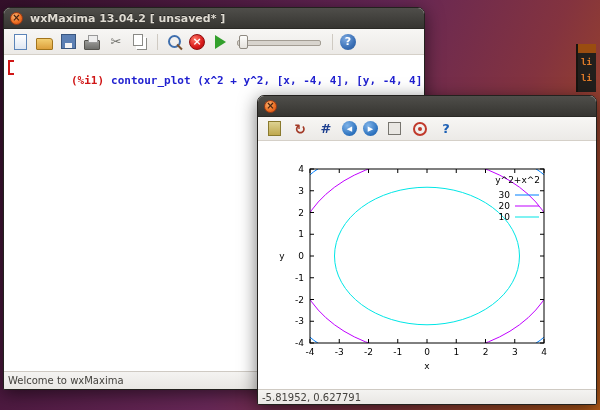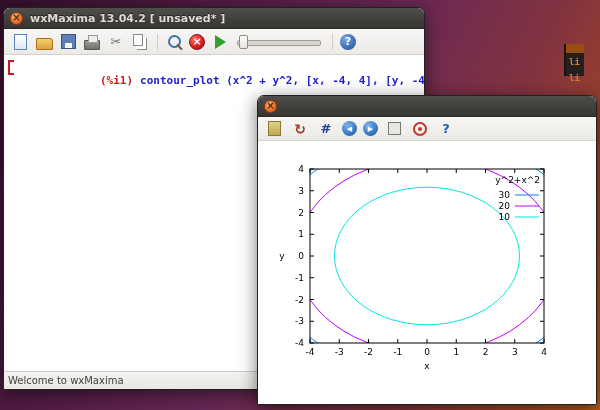--- a/index.html
+++ b/index.html
@@ -5,21 +5,21 @@
   * { box-sizing: border-box; margin: 0; padding: 0; }
   html,body { width:600px; height:410px; }
   body { font-family:"DejaVu Sans","Liberation Sans",sans-serif; }
 
   .desktop {
     position:relative; width:600px; height:410px; overflow:hidden;
     background: linear-gradient(115deg,#35102b 0%,#4e1a41 25%,#662756 50%,#83333f 72%,#a34a22 90%,#b85c17 100%);
   }
 
   
-  .bg-panel { position:absolute; right:16px; top:44px; width:20px; height:32px;
+  .bg-panel { position:absolute; right:4px; top:44px; width:20px; height:48px;
     background:#221f1c; border-left:2px solid #17140f; }
   .bg-panel::before { content:""; position:absolute; top:0; left:0; right:0; height:9px; background:#9a4d10; }
   .bg-line { color:#e07b28; font:bold 9px "DejaVu Sans Mono","Liberation Mono",monospace;
     height:16px; line-height:16px; padding-left:3px; }
   .bg-line:first-child { margin-top:10px; }
 
   
   .window { position:absolute; display:flex; flex-direction:column;
     border:1px solid #23211e; border-radius:7px 7px 2px 2px;
     box-shadow:0 4px 18px rgba(0,0,0,.55); overflow:hidden; background:#f2f1f0; }
@@ -68,21 +68,21 @@
   .i-help { background:radial-gradient(circle at 35% 30%,#7aa8e0,#3a6fb5 60%,#2a5693);
     border-radius:50%; width:16px; height:16px; color:#fff; font-size:11px; font-weight:bold; }
 
   
   .wx { left:3px; top:7px; width:422px; height:383px; }
   .wx-content { flex:1; position:relative; background:#fff; }
   .bracket { position:absolute; left:4px; top:5px; width:6px; height:15px;
     border-left:2px solid var(--prompt_red); border-top:2px solid var(--prompt_red); border-bottom:2px solid var(--prompt_red); }
   .input-line { position:absolute; left:14px; top:6px; white-space:pre;
     font:bold 11px "DejaVu Sans Mono","Liberation Mono",monospace; }
-  .prompt { color:var(--prompt_red);margin-left:29px; }
+  .prompt { color:var(--prompt_red); }
   .code { color:var(--code_blue); margin-left:7px; }
   .statusbar { height:18px; flex:0 0 18px; background:linear-gradient(#f4f3f1,#e9e7e4);
     border-top:1px solid #cfcac3; display:flex; align-items:center; padding:0 4px;
     font-size:10px; color:#44423e; }
 
   
   .gp { left:257px; top:95px; width:340px; height:310px; z-index:5; }
   .gp .toolbar { height:24px; flex:0 0 24px; gap:6px; }
   .gp-plot { flex:1; position:relative; background:#fff; }
   .gp .statusbar { height:15px; flex:0 0 15px; font-size:10px; padding:0 4px; }
@@ -237,15 +237,18 @@
           <text x="24" y="118" text-anchor="middle" font-size="9" fill="#000">y</text>
           <text x="282" y="42" text-anchor="end" font-size="9" fill="#000">y^2+x^2</text>
           <text x="252" y="57" text-anchor="end" font-size="9" fill="#000">30</text>
           <line x1="257" y1="54" x2="281" y2="54" stroke="#0080ff" stroke-width="1.2"></line>
           <text x="252" y="68" text-anchor="end" font-size="9" fill="#000">20</text>
           <line x1="257" y1="65" x2="281" y2="65" stroke="#c000ff" stroke-width="1.2"></line>
           <text x="252" y="79" text-anchor="end" font-size="9" fill="#000">10</text>
           <line x1="257" y1="76" x2="281" y2="76" stroke="#00e6e6" stroke-width="1.2"></line>
         </svg>
     </div>
+    <div class="statusbar">
+      <span>-5.81952, 0.627791</span>
+    </div>
   </div>
 
 </div>
 
 </body></html>

